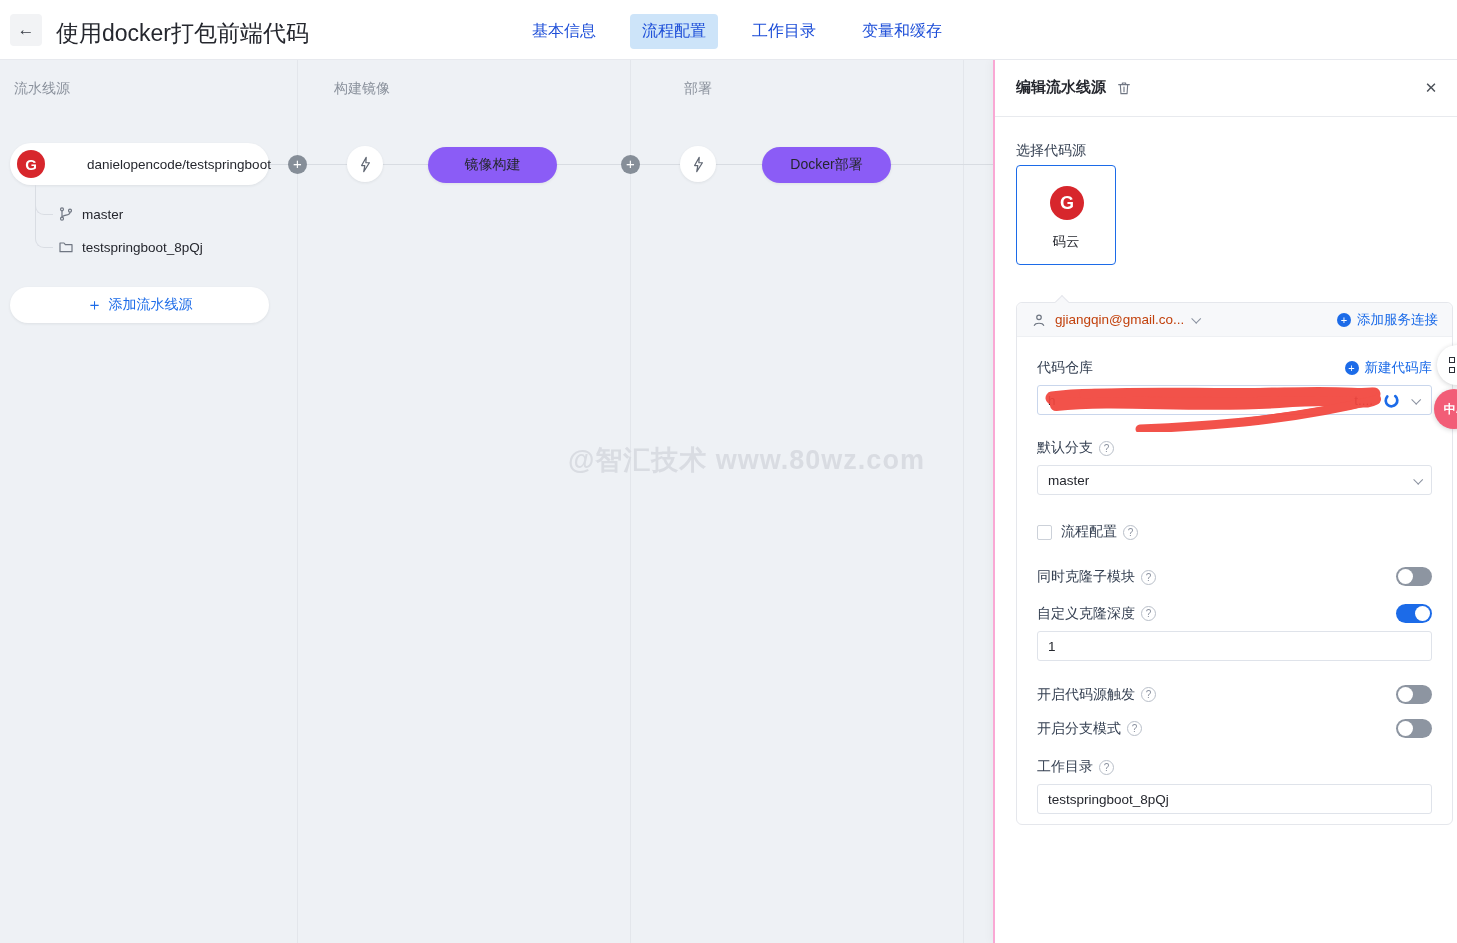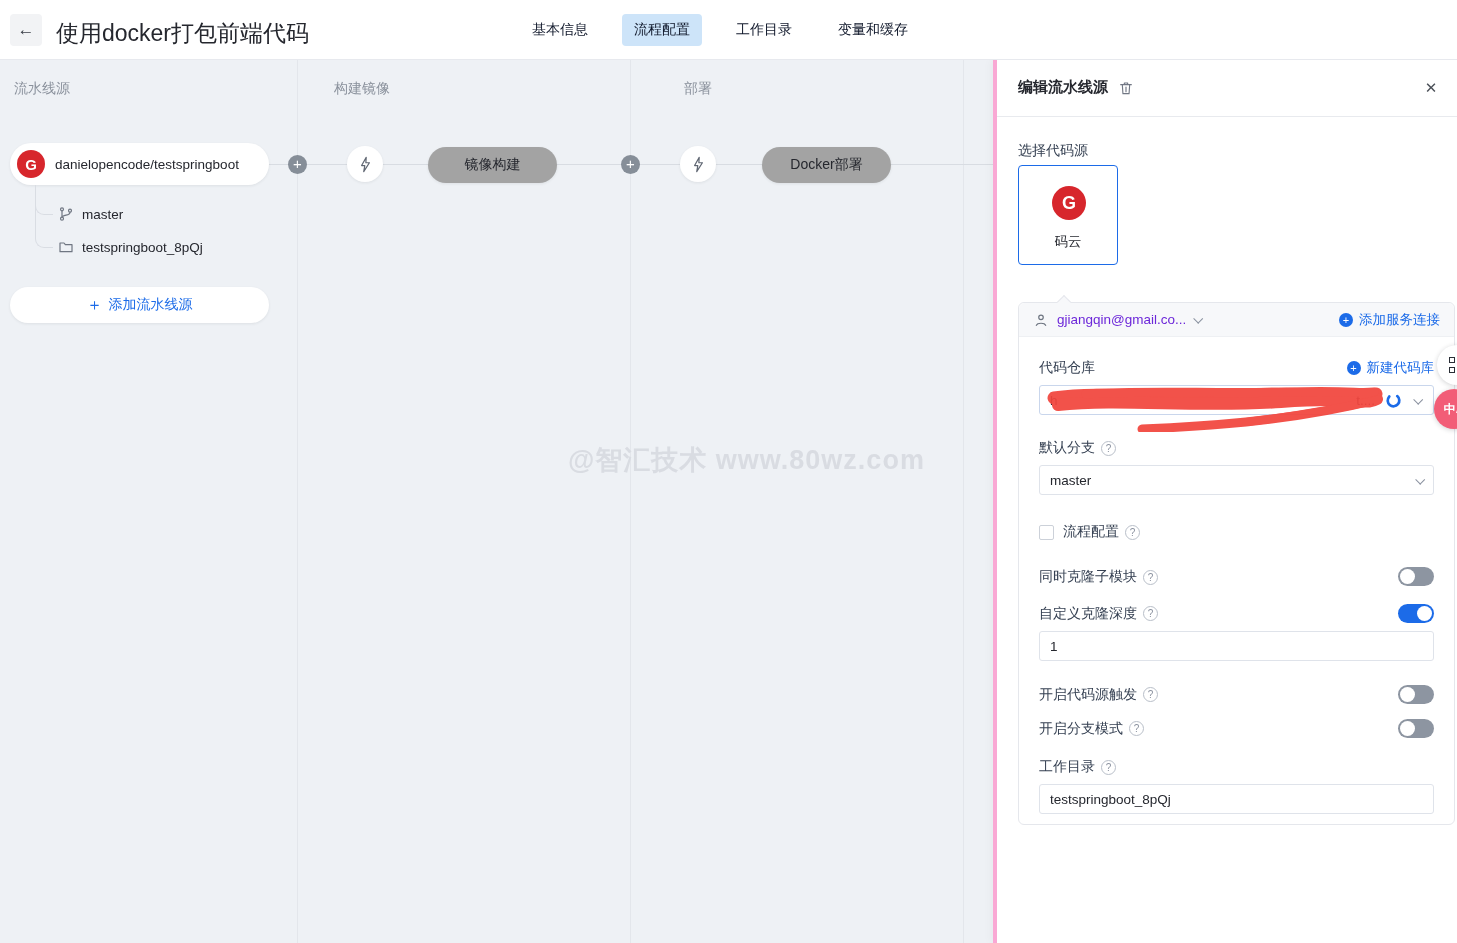--- a/index.html
+++ b/index.html
@@ -6,65 +6,65 @@
   html,body { width:1457px; height:943px; overflow:hidden; background:#fff;
     font-family:"Liberation Sans","DejaVu Sans",sans-serif; color:#25272e; }
 
   
   .topbar { position:relative; height:60px; background:#fff; border-bottom:1px solid #e7e9ee; z-index:30; }
   .back-btn { position:absolute; left:10px; top:14px; width:32px; height:32px; background:#f2f3f5;
     border-radius:4px; display:flex; align-items:center; justify-content:center;
     font-size:17px; color:#3c4049; cursor:pointer; }
   .page-title { position:absolute; left:56px; top:18px; font-size:23px; color:#25272e; }
   .tabs { position:absolute; left:520px; top:14px; display:flex; align-items:center; gap:22px; }
-  .tab { font-size:14px; color:#0f172a; padding:7px 12px; border-radius:4px; cursor:pointer; white-space:nowrap; }
+  .tab { font-size:16px; color:#1d4ed8; padding:7px 12px; border-radius:4px; cursor:pointer; white-space:nowrap; }
   .tab.active { background:#cde4f9; }
   .topbar-actions { position:absolute; right:6px; top:14px; display:flex; gap:12px; }
   .btn { height:32px; border-radius:3px; font-size:14px; display:flex; align-items:center;
     justify-content:center; padding:0 16px; cursor:pointer; white-space:nowrap; }
   .btn-plain { background:#f2f3f5; color:#25272e; }
   .btn-primary { background:#1b64d9; color:#fff; }
 
   
   .canvas { position:absolute; left:0; top:60px; width:1323px; height:883px; background:#eef1f5; }
   .col-sep { position:absolute; top:0; bottom:0; width:1px; background:#e3e6eb; }
   .col-title { position:absolute; top:20px; font-size:14px; color:#8a919c; }
   .flow-line { position:absolute; top:104px; left:255px; width:775px; height:1px; background:#d8dce2; }
 
   .source-card { position:absolute; left:10px; top:83px; width:259px; height:42px; background:#fff;
     border-radius:21px; box-shadow:0 1px 3px rgba(31,35,41,.08); display:flex; align-items:center;
     padding:0 12px 0 7px; gap:10px; cursor:pointer; }
   .gitee-dot { width:28px; height:28px; border-radius:50%; background:#d7262c; color:#fff;
     display:flex; align-items:center; justify-content:center; font-size:15px; font-weight:bold; flex:none; }
-  .source-card .repo-name { font-size:13.5px; color:#25272e; white-space:nowrap; }
+  .source-card .repo-name { font-size:13.5px; color:#25272e; white-space:nowrap;margin-left:32px; }
 
   .tree-curve { position:absolute; border-left:1px solid #d9dde3; border-bottom:1px solid #d9dde3;
     border-bottom-left-radius:9px; width:18px; left:35px; }
   .tree-item { position:absolute; left:58px; display:flex; align-items:center; gap:8px;
     font-size:13.5px; color:#25272e; }
   .tree-item svg { flex:none; }
 
   .add-source-btn { position:absolute; left:10px; top:227px; width:259px; height:36px; background:#fff;
     border-radius:18px; box-shadow:0 1px 3px rgba(31,35,41,.08); display:flex; align-items:center;
     justify-content:center; gap:6px; color:#1c6be8; font-size:14px; cursor:pointer; }
 
   .node-plus { position:absolute; width:19px; height:19px; border-radius:50%; background:#868e98;
     color:#fff; font-size:15px; line-height:18px; text-align:center; top:95px; cursor:pointer; }
   .node-bolt { position:absolute; width:36px; height:36px; border-radius:50%; background:#fff; top:86px;
     box-shadow:0 1px 3px rgba(31,35,41,.08); display:flex; align-items:center; justify-content:center; cursor:pointer; }
-  .stage-pill { position:absolute; top:87px; width:129px; height:36px; background:#a3a3a3; border-radius:18px;
+  .stage-pill { position:absolute; top:87px; width:129px; height:36px; background:#8b5cf6; border-radius:18px;
     box-shadow:0 1px 3px rgba(31,35,41,.08); display:flex; align-items:center; justify-content:center;
     font-size:14px; color:#25272e; cursor:pointer; }
 
   .watermark { position:absolute; left:568px; top:382px; font-size:27px; font-weight:bold;
     color:#d9dce2; letter-spacing:1px; white-space:nowrap; }
 
   
   .panel { position:absolute; left:993px; top:60px; width:464px; height:883px; background:#fff;
-    border-left:4px solid #f9a8d4; box-shadow:-3px 0 8px rgba(31,35,41,.03); z-index:20; }
+    border-left:2px solid #f9a8d4; box-shadow:-3px 0 8px rgba(31,35,41,.03); z-index:20; }
   .panel-header { position:absolute; left:21px; top:18px; display:flex; align-items:center; gap:10px; }
   .panel-title { font-size:15px; font-weight:bold; color:#25272e; }
   .panel-close { position:absolute; right:14px; top:16px; font-size:15px; color:#4b5058;
     width:24px; height:24px; display:flex; align-items:center; justify-content:center; cursor:pointer; }
   .panel-divider { position:absolute; left:0; top:56px; width:100%; height:1px; background:#e8eaee; }
   .section-label { position:absolute; left:21px; top:82px; font-size:14px; color:#354052; }
 
   .code-source-card { position:absolute; left:21px; top:105px; width:100px; height:100px; background:#fff;
     border:1px solid #1c6be8; border-radius:4px; cursor:pointer; }
   .code-source-card .gitee-big { position:absolute; left:33px; top:20px; width:34px; height:34px;
@@ -74,21 +74,21 @@
     font-size:13.5px; color:#25272e; }
 
   .caret-up { position:absolute; left:62px; top:237px; width:10px; height:10px; background:#f7f8fa;
     border-left:1px solid #e5e7ec; border-top:1px solid #e5e7ec; transform:rotate(45deg); z-index:2; }
 
   .form-box { position:absolute; left:21px; top:242px; width:437px; height:523px;
     border:1px solid #e5e7ec; border-radius:6px; background:#fff; }
   .box-header { height:34px; background:#f7f8fa; border-bottom:1px solid #eef0f3;
     border-radius:6px 6px 0 0; display:flex; align-items:center; padding:0 14px; }
   .account-group { display:flex; align-items:center; gap:8px; cursor:pointer; }
-  .account-text { font-size:13.5px; color:#6d28d9; }
+  .account-text { font-size:13.5px; color:#c2410c; }
   .add-conn { margin-left:auto; display:flex; align-items:center; gap:6px; color:#1c6be8;
     font-size:13.5px; cursor:pointer; }
   .blue-plus { width:14px; height:14px; border-radius:50%; background:#1c6be8; color:#fff;
     font-size:11px; line-height:14px; text-align:center; flex:none; }
 
   .box-body { padding:22px 20px 0; }
   .row-between { display:flex; align-items:center; justify-content:space-between; }
   .field-label { display:flex; align-items:center; gap:6px; font-size:14px; color:#354052; }
   .help { width:15px; height:15px; border-radius:50%; border:1px solid #b9bfc9; color:#8a919f;
     font-size:10px; line-height:13px; text-align:center; flex:none; cursor:pointer; }

